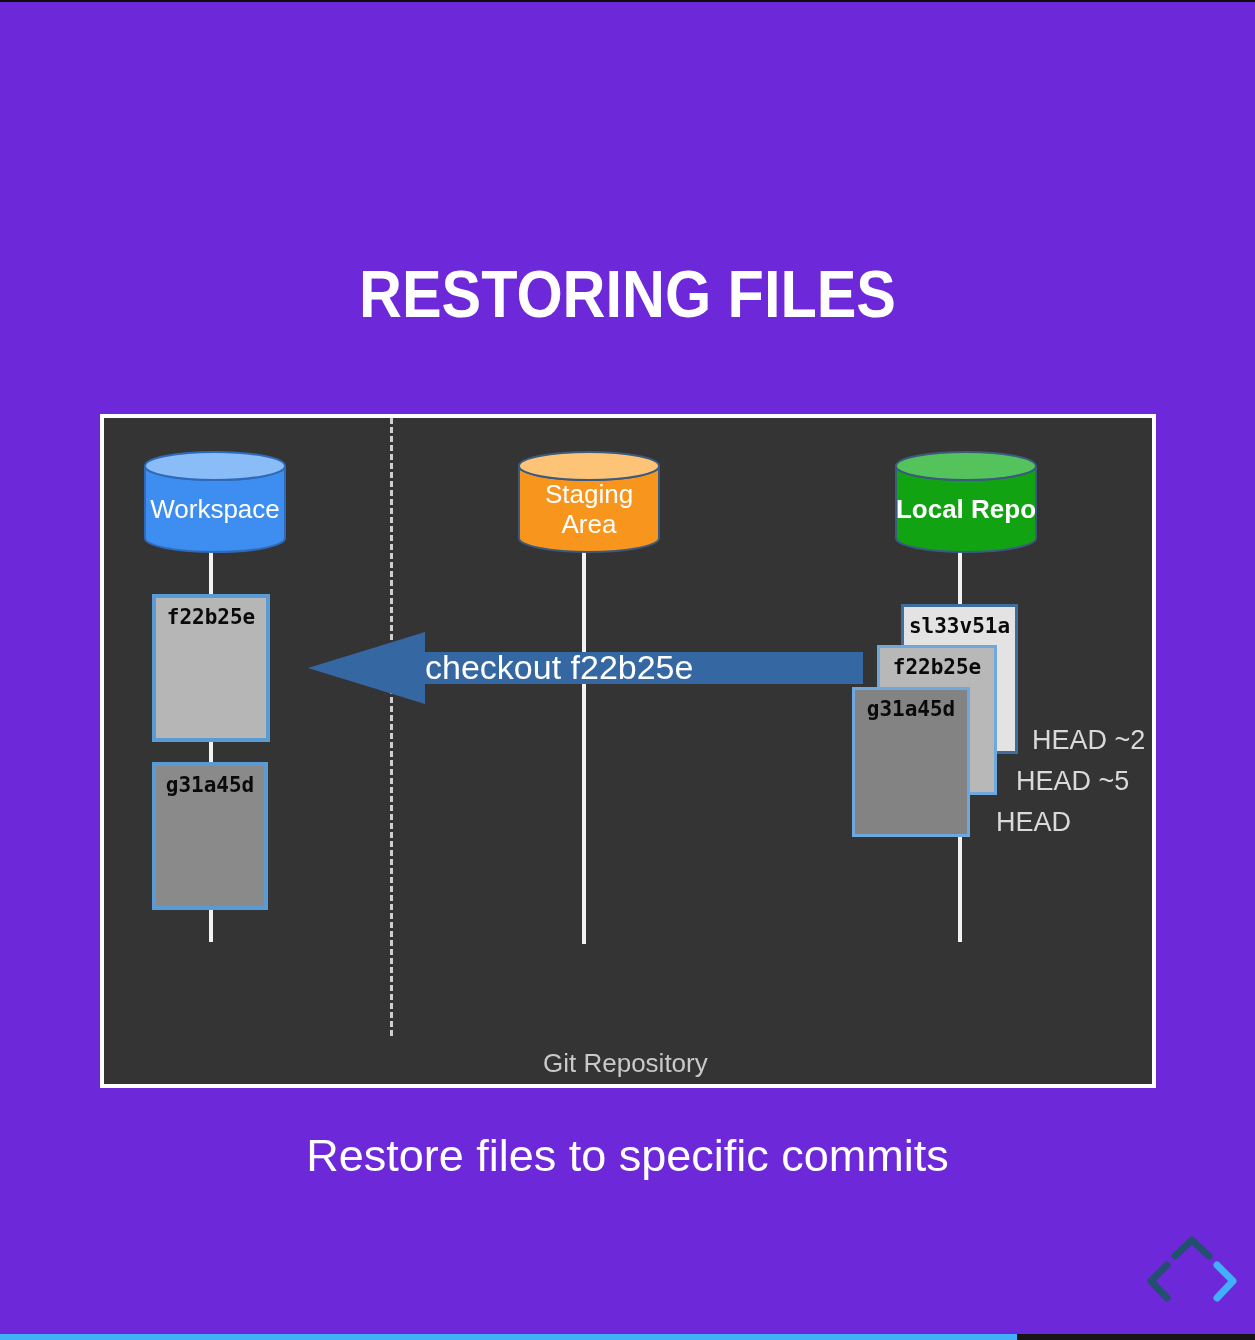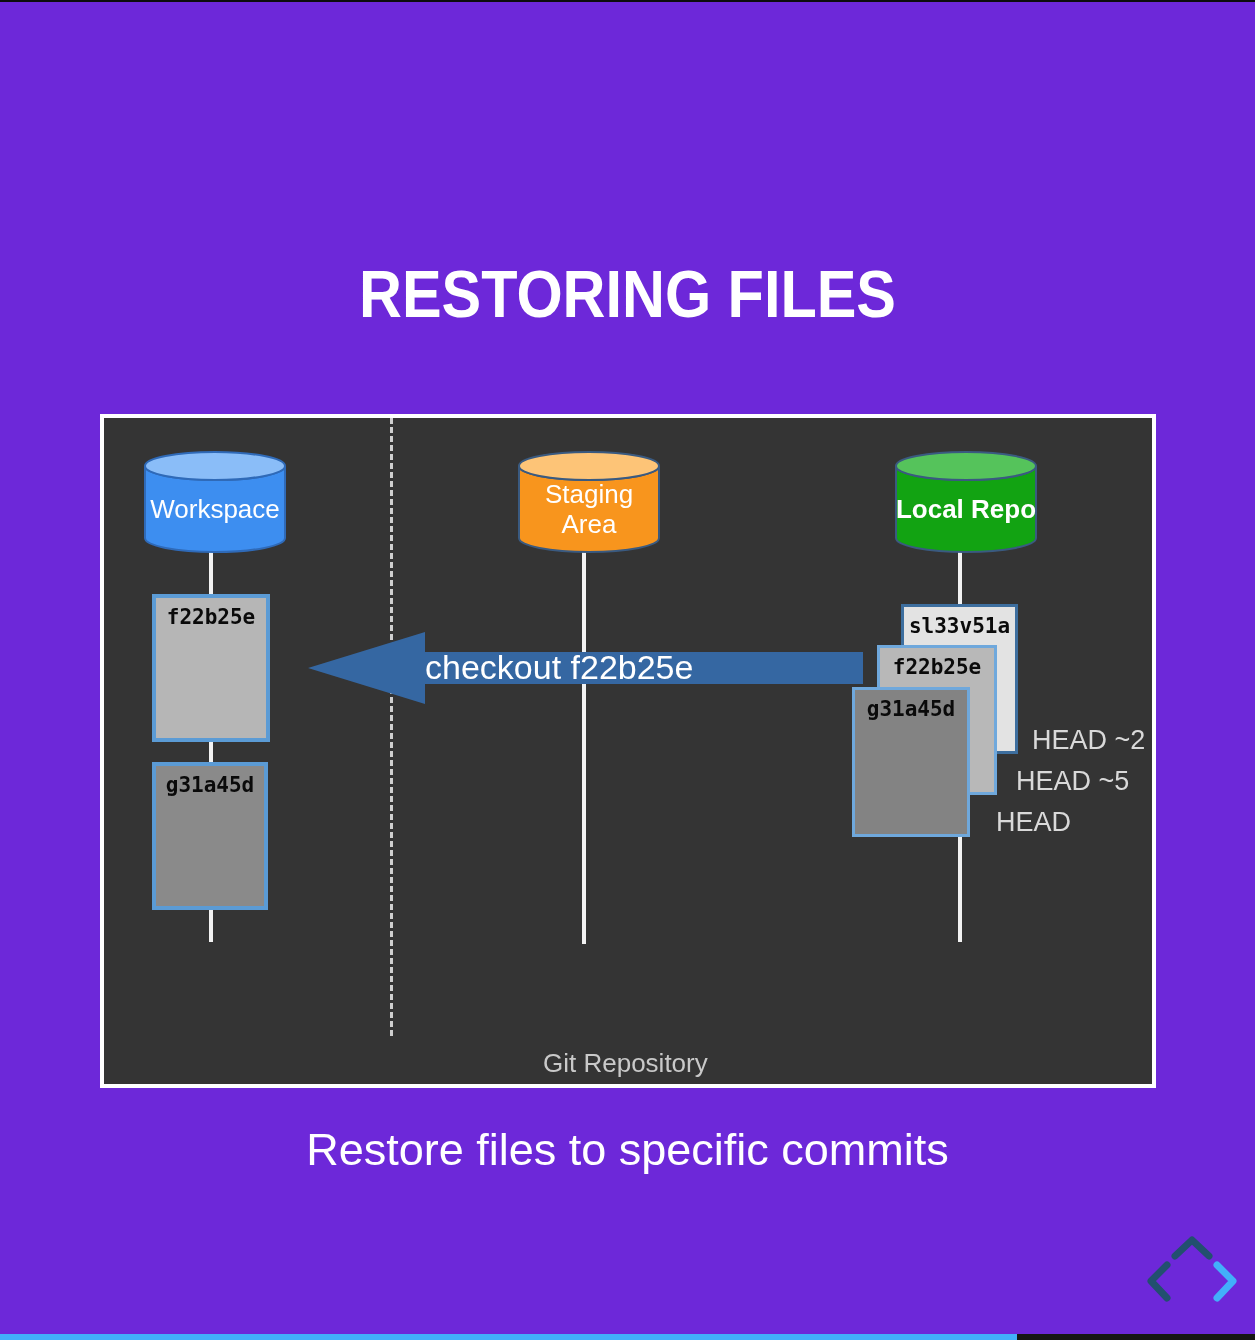--- a/index.html
+++ b/index.html
@@ -64,21 +64,21 @@
   .h1{left:912px;top:348px;}
   .h0{left:892px;top:389px;}
   .regionlbl{
     position:absolute;top:628px;color:#c9c9c9;font-size:26px;line-height:34px;
     white-space:nowrap;
   }
   .r-left{left:11px;}
   .r-right{left:439px;}
   .caption{
     position:absolute;left:0;right:0;top:1122px;text-align:center;
-    color:#ffffff;font-size:45px;font-weight:normal;margin:0;
+    color:#ffffff;font-size:45px;font-weight:normal;margin:6px;
   }
   .controls{position:absolute;left:1130px;top:1222px;width:120px;height:100px;}
   .progress-track{
     position:absolute;left:0;top:1332px;width:100%;height:8px;background:#161616;
   }
   .progress-fill{
     position:absolute;left:0;top:0;height:8px;background:#42affa;width:81%;
   }
 </style>
 </head>

